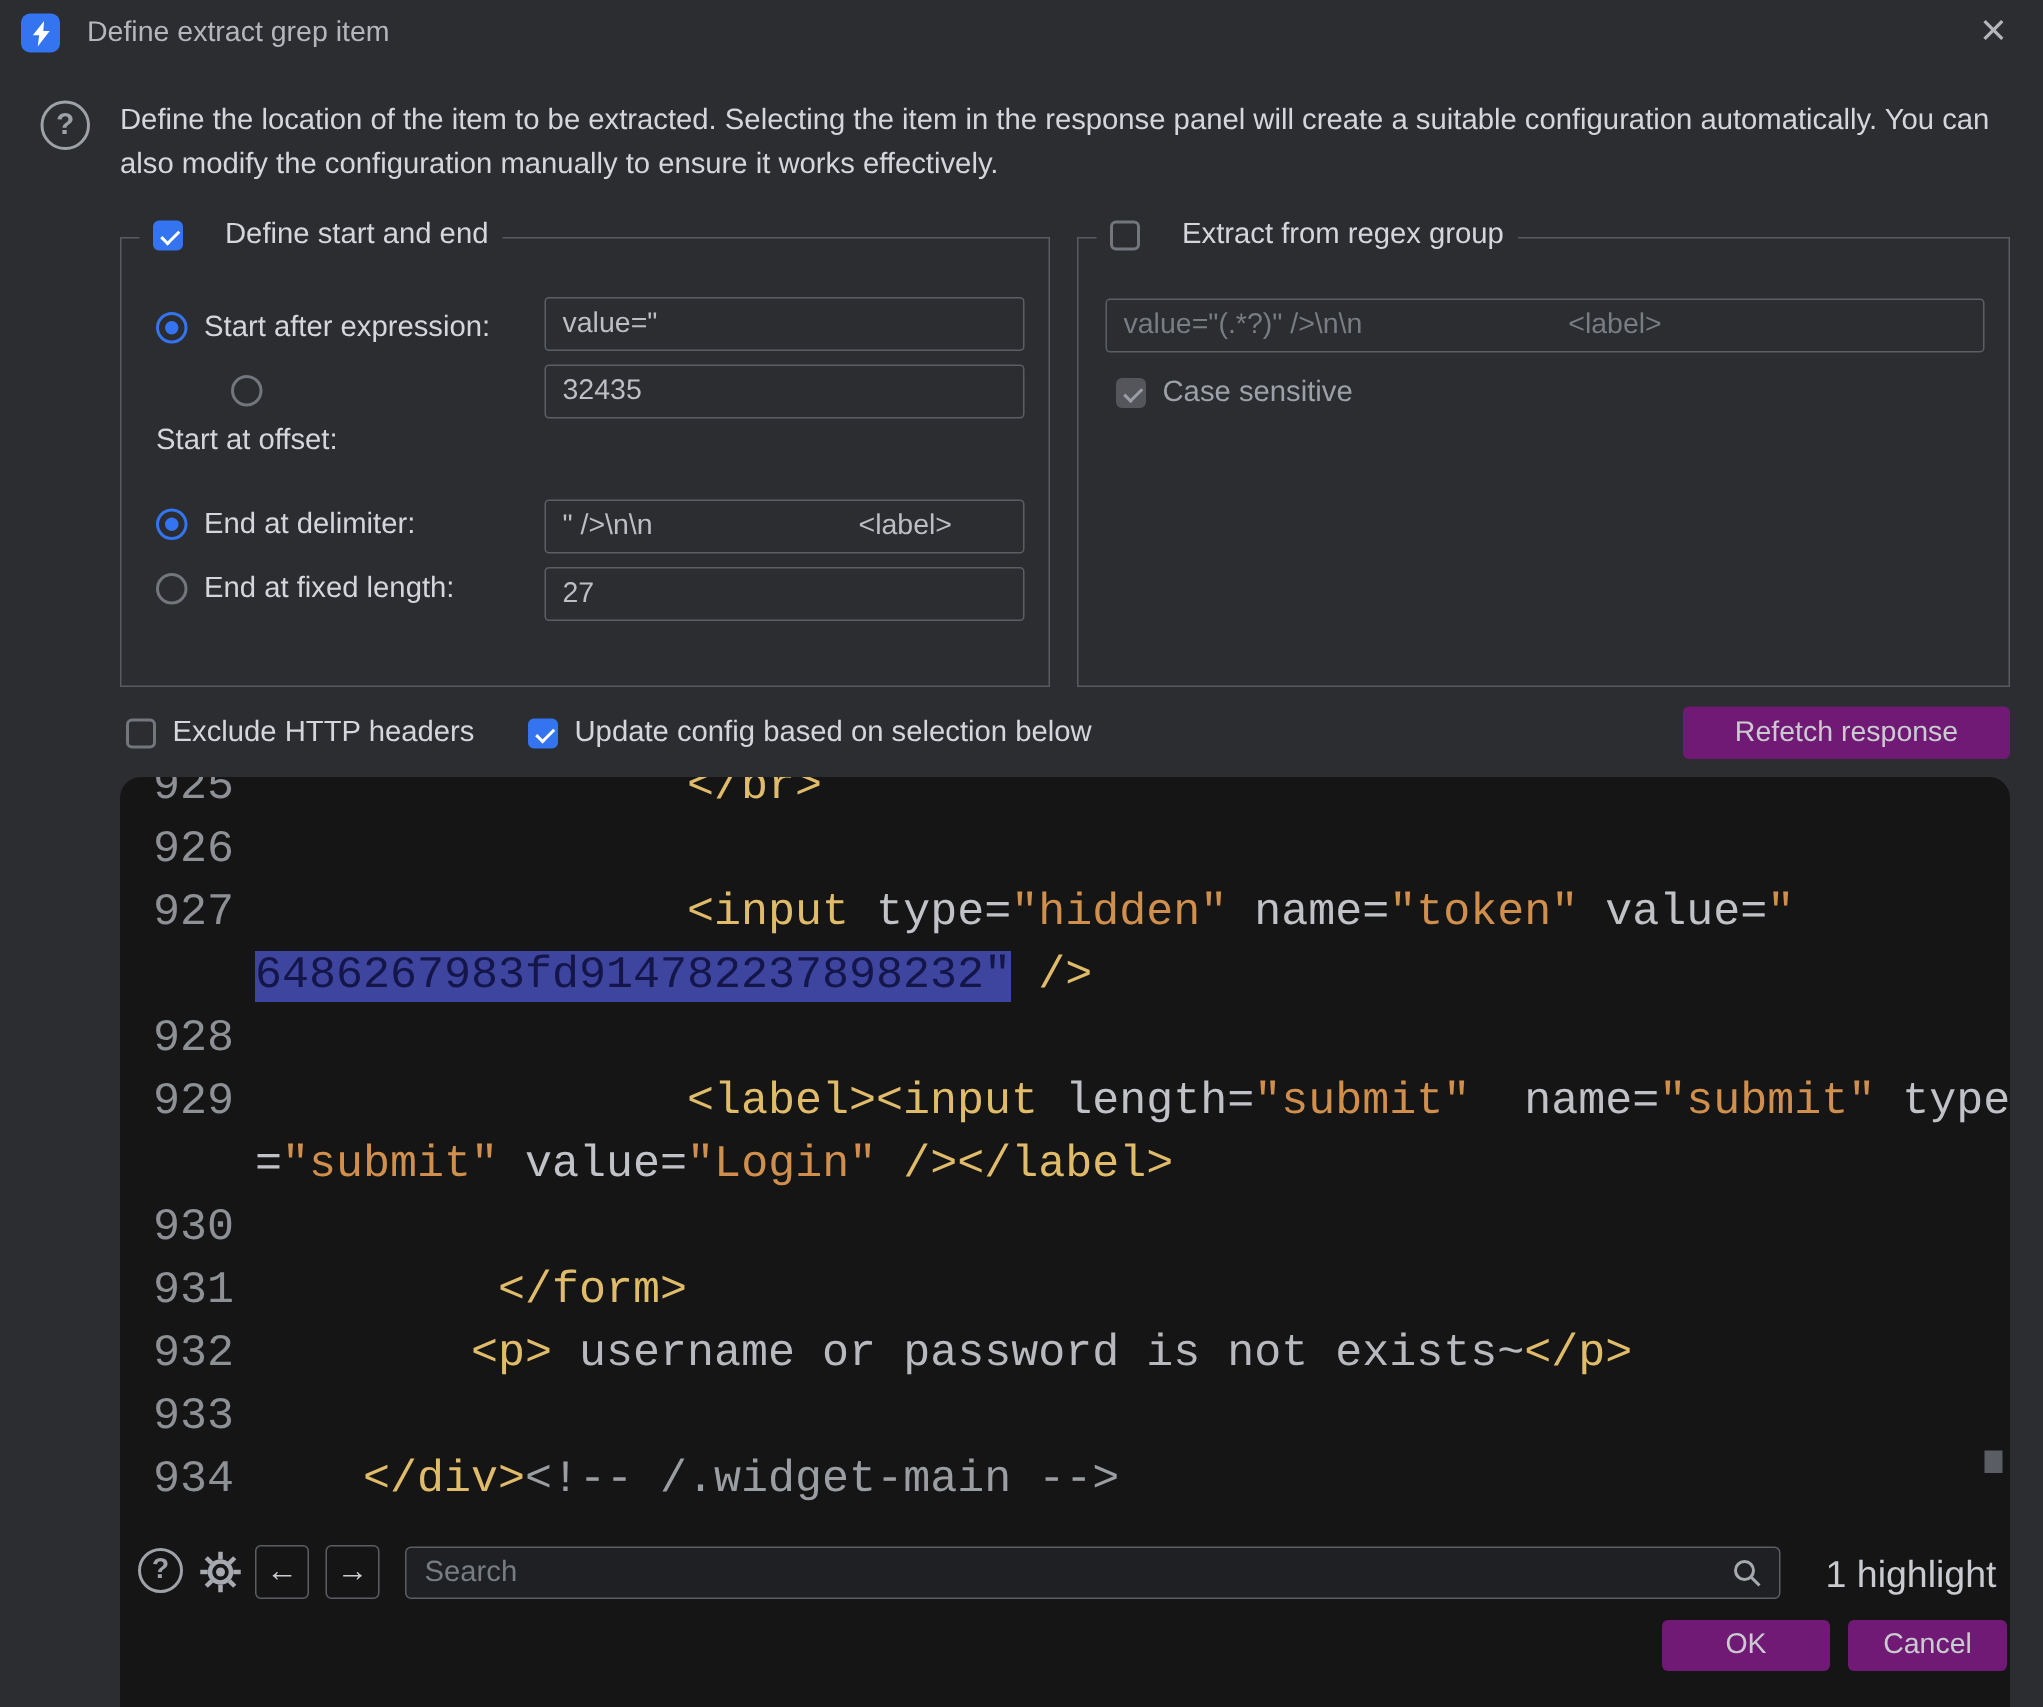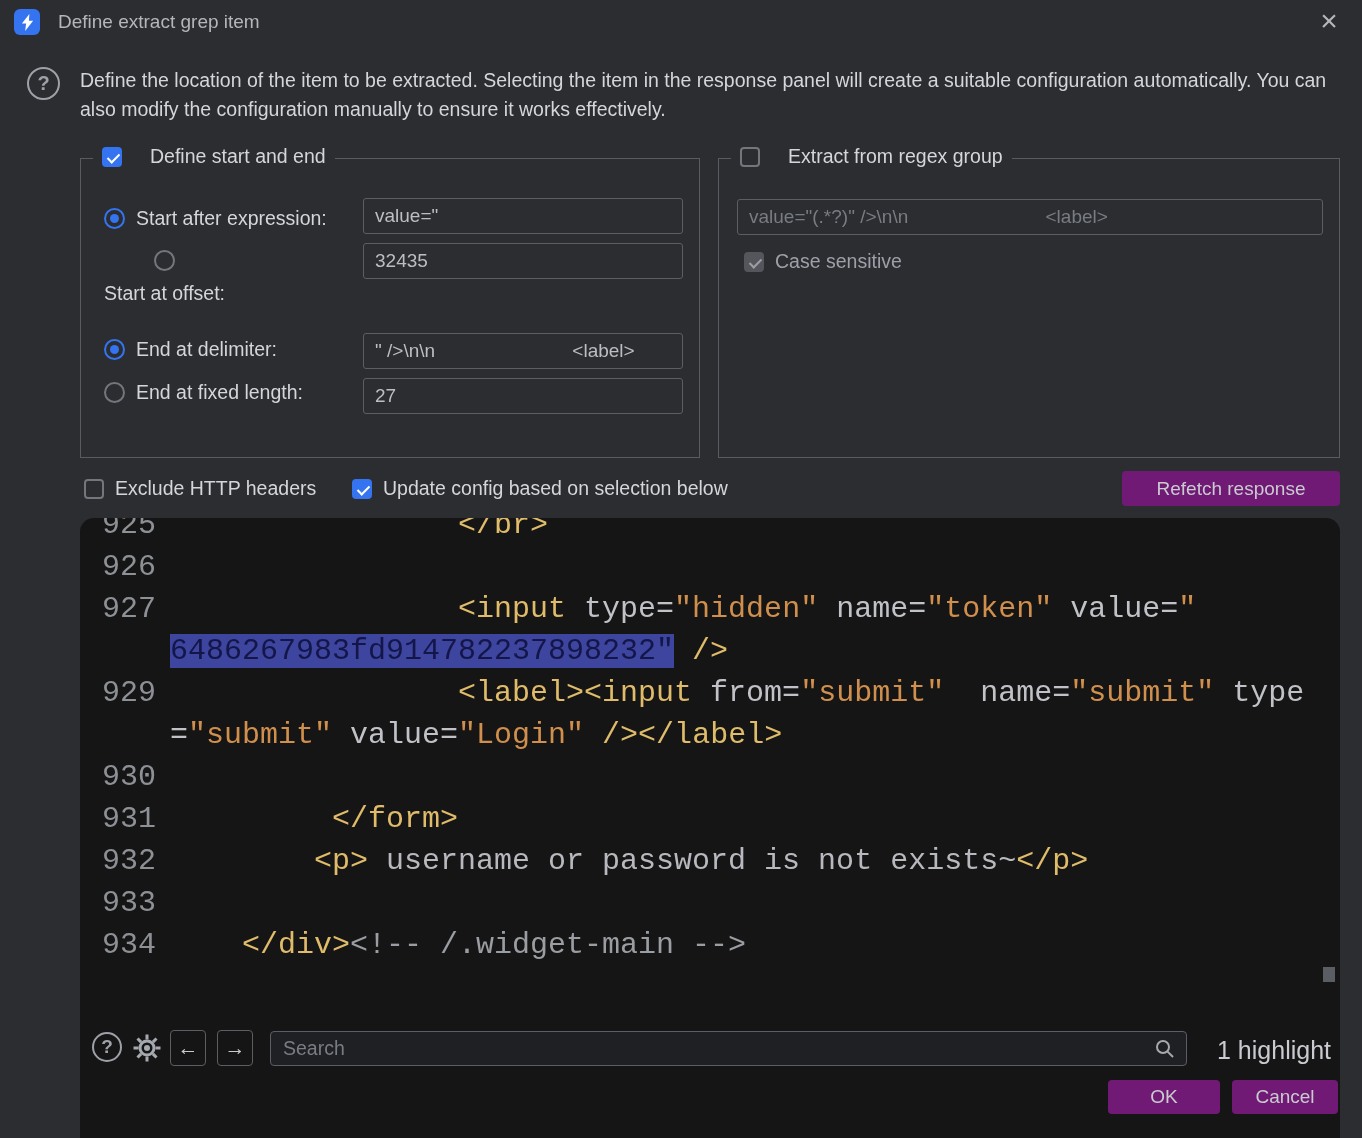--- a/index.html
+++ b/index.html
@@ -176,22 +176,26 @@
         </div>
         <div class="code-row">
           <span class="ln">927</span>
           <span class="code-text"><span class="t-text">                </span><span class="t-tag">&lt;input</span><span class="t-attr"> type=</span><span class="t-val">"hidden"</span><span class="t-attr"> name=</span><span class="t-val">"token"</span><span class="t-attr"> value=</span><span class="t-val">"</span></span>
         </div>
         <div class="code-row">
           <span class="ln"></span>
           <span class="code-text"><span class="t-sel">6486267983fd914782237898232"</span><span class="t-tag"> /&gt;</span></span>
         </div>
         <div class="code-row">
+          <span class="ln">928</span>
+          <span class="code-text"></span>
+        </div>
+        <div class="code-row">
           <span class="ln">929</span>
-          <span class="code-text"><span class="t-text">                </span><span class="t-tag">&lt;label&gt;&lt;input</span><span class="t-attr"> from=</span><span class="t-val">"submit"</span><span class="t-attr">  name=</span><span class="t-val">"submit"</span><span class="t-attr"> type</span></span>
+          <span class="code-text"><span class="t-text">                </span><span class="t-tag">&lt;label&gt;&lt;input</span><span class="t-attr"> length=</span><span class="t-val">"submit"</span><span class="t-attr">  name=</span><span class="t-val">"submit"</span><span class="t-attr"> type</span></span>
         </div>
         <div class="code-row">
           <span class="ln"></span>
           <span class="code-text"><span class="t-attr">=</span><span class="t-val">"submit"</span><span class="t-attr"> value=</span><span class="t-val">"Login"</span><span class="t-tag"> /&gt;&lt;/label&gt;</span></span>
         </div>
         <div class="code-row">
           <span class="ln">930</span>
           <span class="code-text"></span>
         </div>
         <div class="code-row">

